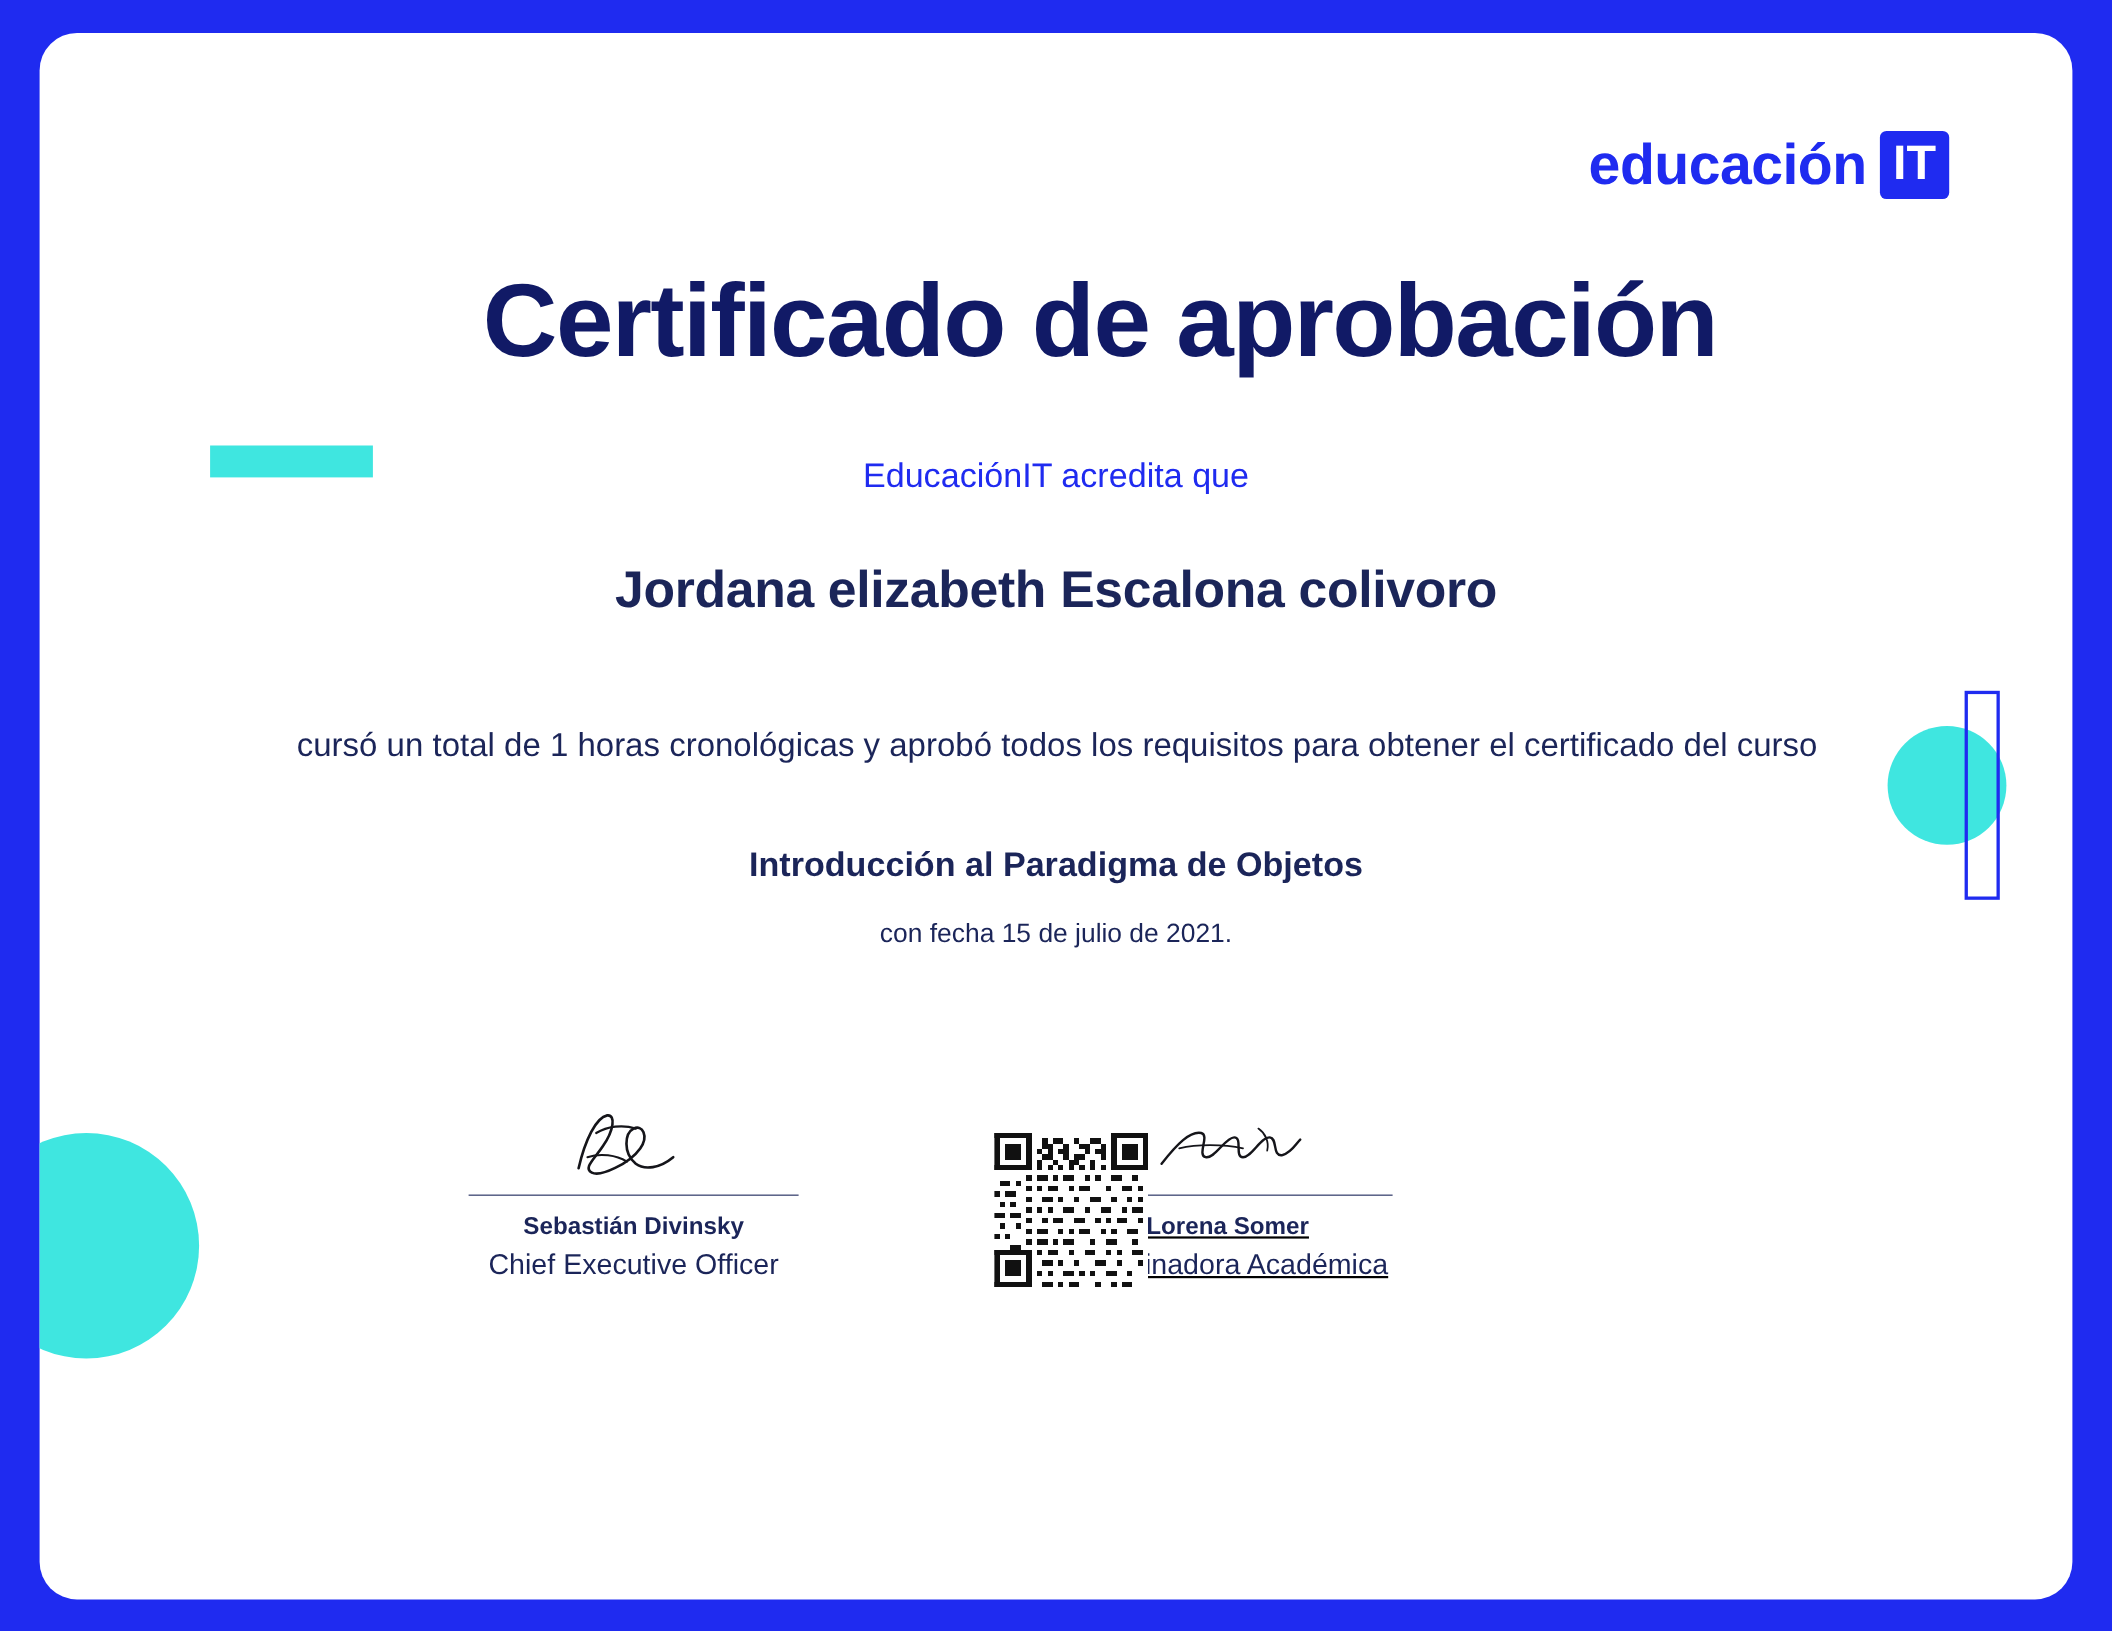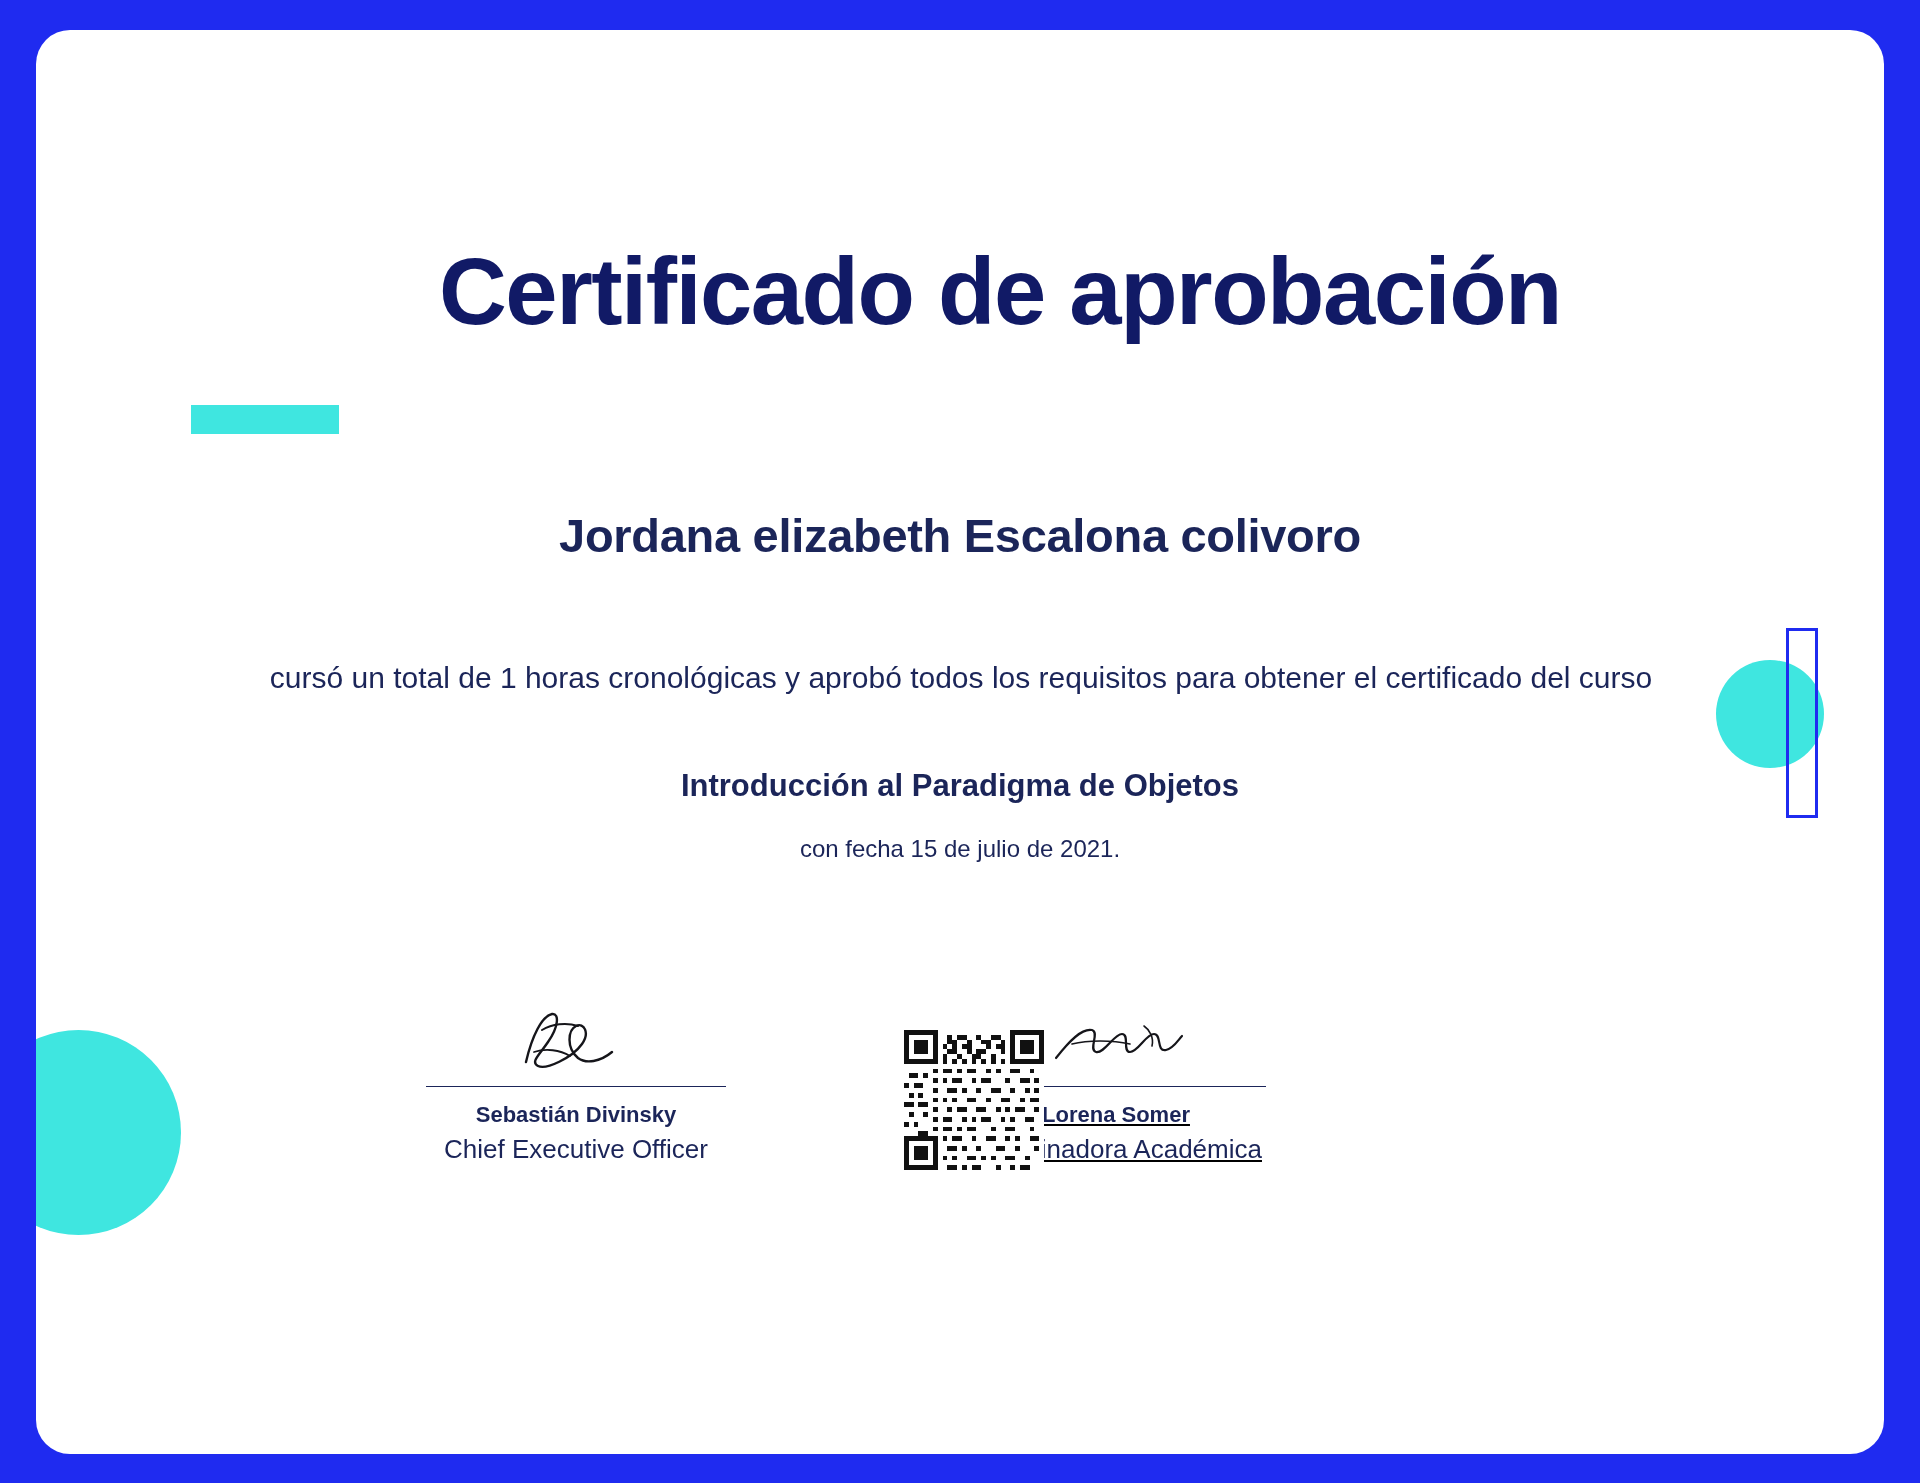--- a/index.html
+++ b/index.html
@@ -217,23 +217,28 @@
 <body>
 
 <div class="certificate-frame">
   <div class="certificate-card">
 
     <div class="deco-circle-left"></div>
     <div class="deco-circle-right"></div>
     <div class="deco-rect-outline"></div>
     <div class="deco-dash"></div>
 
+    <div class="logo">
+      <span class="logo-word">educación</span>
+      <span class="logo-badge">IT</span>
+    </div>
 
     <div class="cert-title">Certificado de aprobación</div>
 
+    <div class="accredits-line">EducaciónIT acredita que</div>
 
     <div class="recipient-name">Jordana elizabeth Escalona colivoro</div>
 
     <div class="body-text">cursó un total de 1 horas cronológicas y aprobó todos los requisitos para obtener el certificado del curso</div>
 
     <div class="course-name">Introducción al Paradigma de Objetos</div>
 
     <div class="date-line">con fecha 15 de julio de 2021.</div>
 
     <div class="signature-block signature-left">

